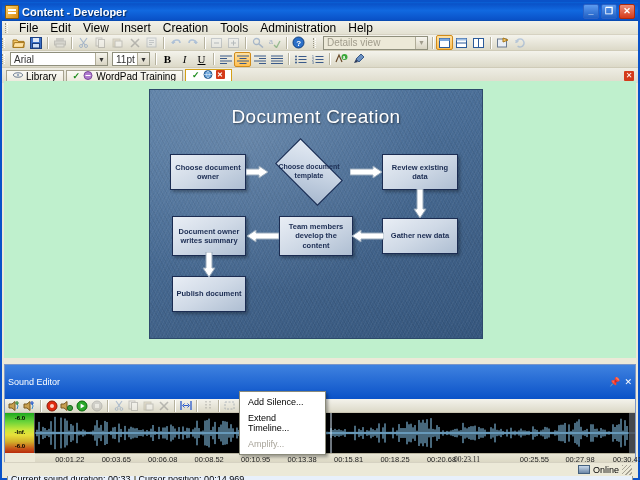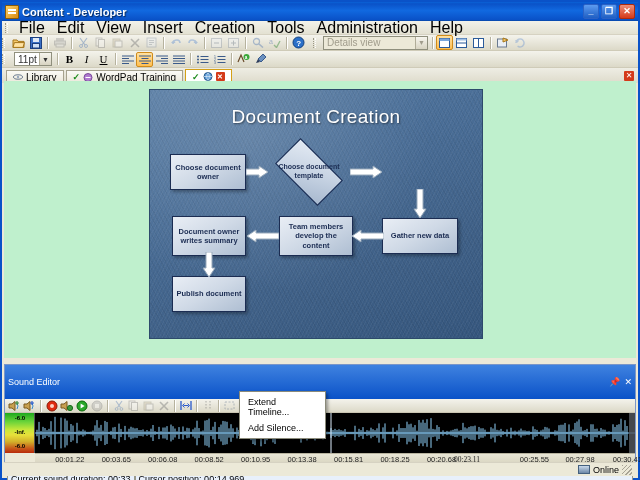--- a/index.html
+++ b/index.html
@@ -23,40 +23,40 @@
   .wb{ width:16px;height:15px;border:1px solid #2b61c4; border-radius:2px;
        background:linear-gradient(180deg,#5c9bf0,#1f5fc4); display:flex;align-items:center;justify-content:center;
        color:#fff;font-size:9px;font-weight:bold;}
   .wb.close{ background:linear-gradient(180deg,#f08f7a,#d43a1a); border-color:#b02a0c;}
   .wb i{font-style:normal; line-height:1;}
 
   
   .menubar{ height:14px; background:linear-gradient(180deg,#f2f2ea,#e3e1d2);
     display:flex; align-items:center; padding-left:3px; border-bottom:1px solid #d6d2c2;}
   .grip{ width:3px;height:10px; border-left:1px dotted #9a9684; border-right:1px dotted #fff; margin-right:5px;}
-  .menubar span{ padding:0 6px; font-size:16px; color:#000; }
+  .menubar span{ padding:0 6px; font-size:12px; color:#000; }
 
   
   .tbrow{ height:16px; background:linear-gradient(180deg,#f4f3ec,#dcd9c8);
           display:flex; align-items:center; border-bottom:1px solid #cfcbb8;}
   .tbrow.two{ height:17px; }
   .tb-btn{ width:17px;height:15px; display:flex;align-items:center;justify-content:center; }
   .sep{ width:1px;height:12px;background:#b6b29e;margin:0 3px; box-shadow:1px 0 0 #fff;}
   .tb-btn.on{ background:linear-gradient(180deg,#ffe1a0,#ffbf52); border:1px solid #d08b1a; border-radius:2px;}
   .combo{ height:14px; border:1px solid #8f8f7d; background:#fff; display:flex; align-items:center;
           font-size:10px; padding-left:3px; color:#333; }
   .combo.dis{ background:#ece9d8; color:#a09c8c; }
   .combo .arw{ margin-left:auto; width:12px; height:12px; display:flex;align-items:center;justify-content:center;
                background:linear-gradient(180deg,#f6f5ee,#d8d4c2); border-left:1px solid #b0ac98; font-size:7px;}
   svg{display:block;}
 
   
   .tabbar{ height:15px; background:linear-gradient(180deg,#eeede4,#dedbcb); display:flex; align-items:flex-end;
            padding-left:4px; position:relative;}
-  .tab{ height:13px; display:flex; align-items:center; gap:3px; padding:0 6px;
+  .tab{ height:13px; display:flex; align-items:flex-start; gap:3px; padding:0 6px;
         background:linear-gradient(180deg,#fbfaf6,#eae7d9); border:1px solid #a6a28e; border-bottom:none;
         font-size:10px; margin-right:2px; white-space:nowrap;}
   .tab.active{ background:#fff; font-weight:bold; height:14px; border-color:#d4a017;}
   .chk{ color:#1a8a1a; font-size:9px; font-weight:bold;}
   .tab .xbtn{ width:9px;height:9px;background:#d43a1a;color:#fff;font-size:7px;line-height:9px;text-align:center;border-radius:1px;}
   .tabclose{ position:absolute; right:4px; bottom:2px; width:10px;height:10px;background:#d43a1a;color:#fff;
              font-size:8px;line-height:10px;text-align:center;border-radius:1px;}
 
   
   .docarea{ position:absolute; left:2px; right:2px; top:79px; height:277px; background:#bff0cd;
@@ -291,20 +291,24 @@
     <div class="tb-btn">
       <svg width="12" height="11" viewBox="0 0 12 11" opacity="0.35">
           <path d="M2 6a4 4 0 1 1 1.6 3.2" stroke="#5a8ad0" fill="none" stroke-width="1.5"></path>
           <path d="M1 3l2 3 2.4-2.6z" fill="#5a8ad0"></path>
         </svg>
     </div>
   </div>
 
   <div class="tbrow two">
     <div class="grip"></div>
+    <div class="combo" style="width:98px">
+      <span>Arial</span>
+      <span class="arw">▼</span>
+    </div>
     <div class="combo" style="width:38px;margin-left:4px">
       <span>11pt</span>
       <span class="arw">▼</span>
     </div>
     <div class="sep" style="margin-left:5px"></div>
     <div class="tb-btn" style="font-weight:bold;font-family:'Liberation Serif',serif;font-size:11px">
         <span>B</span>
       </div>
     <div class="tb-btn" style="font-style:italic;font-family:'Liberation Serif',serif;font-size:11px">
         <span>I</span>
@@ -405,20 +409,23 @@
 
       <div class="node" style="left:20px;top:64px;width:76px;height:36px">
         <span>Choose document owner</span>
       </div>
 
       <div class="dia" style="left:117px;top:58px;width:84px;height:48px">
         <div class="inner" style="width:60px;height:36px;left:12px;top:6px;"></div>
         <span class="lbl">Choose document template</span>
       </div>
 
+      <div class="node" style="left:232px;top:64px;width:76px;height:36px">
+        <span>Review existing data</span>
+      </div>
 
       <div class="node" style="left:232px;top:128px;width:76px;height:36px">
         <span>Gather new data</span>
       </div>
 
       <div class="node doc" style="left:129px;top:126px;width:74px;height:40px">
         <span>Team members develop the content</span>
       </div>
 
       <div class="node doc" style="left:22px;top:126px;width:74px;height:40px">
@@ -902,22 +909,23 @@
     </div>
 
     <div class="statusrow">
       <div class="stat">Current sound duration: 00:33</div>
       <div class="stat" style="flex:1">Cursor position: 00:14.969</div>
     </div>
     <div class="btmblank"></div>
   </div>
 
   <div class="ctx">
+    <div>Add Silence...</div>
     <div>Extend Timeline...</div>
-    <div>Add Silence...</div>
+    <div class="dis">Amplify...</div>
   </div>
 
   <div class="appstatus">
     <span class="onlineicon"></span>
     <span>Online</span>
     <span class="grip2"></span>
   </div>
 
 </div>
 

